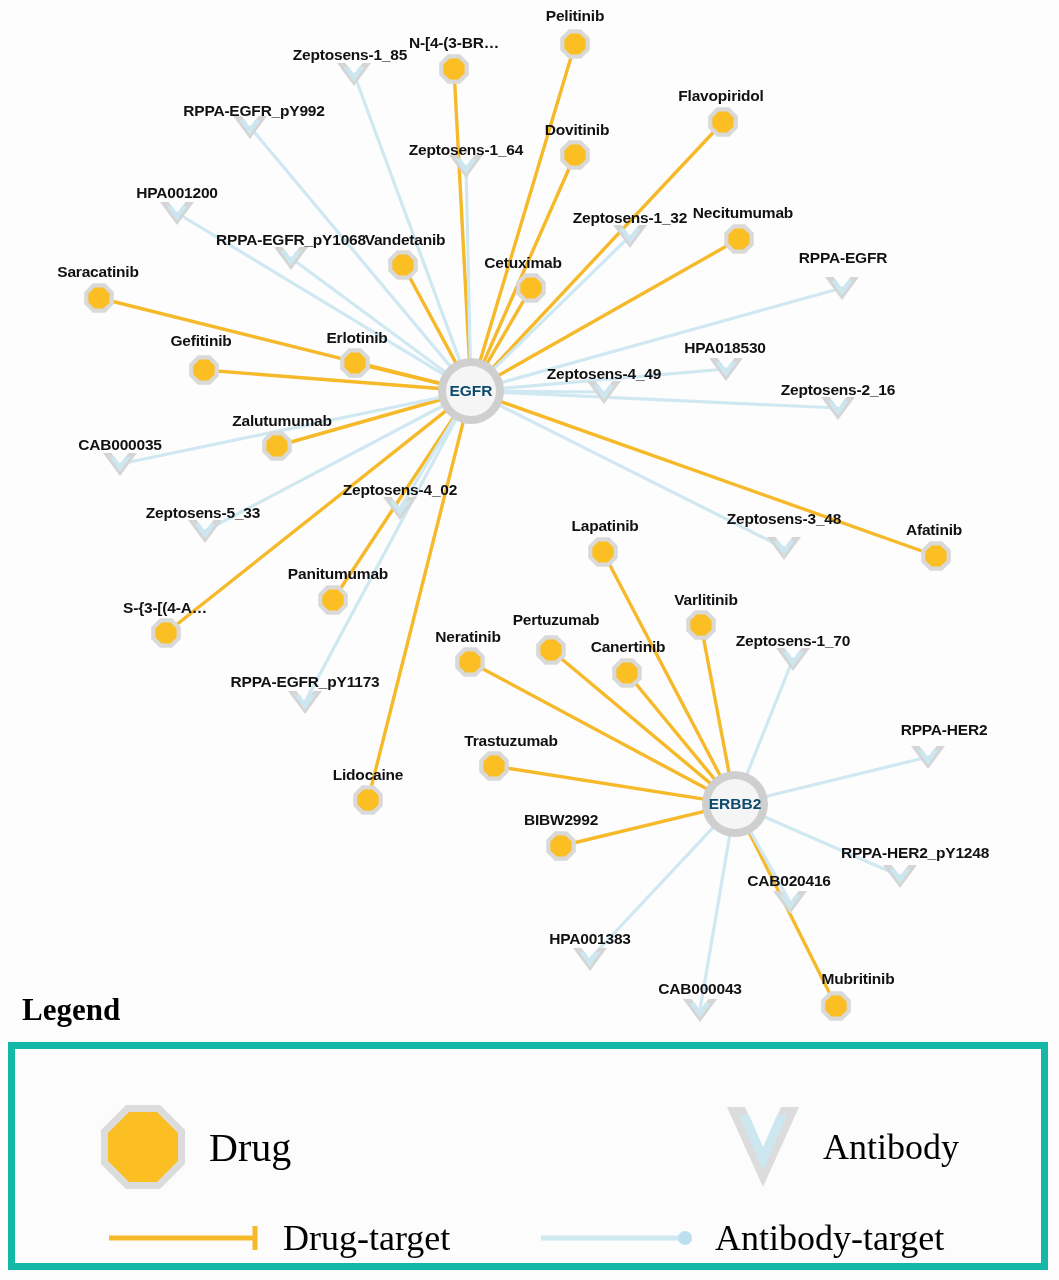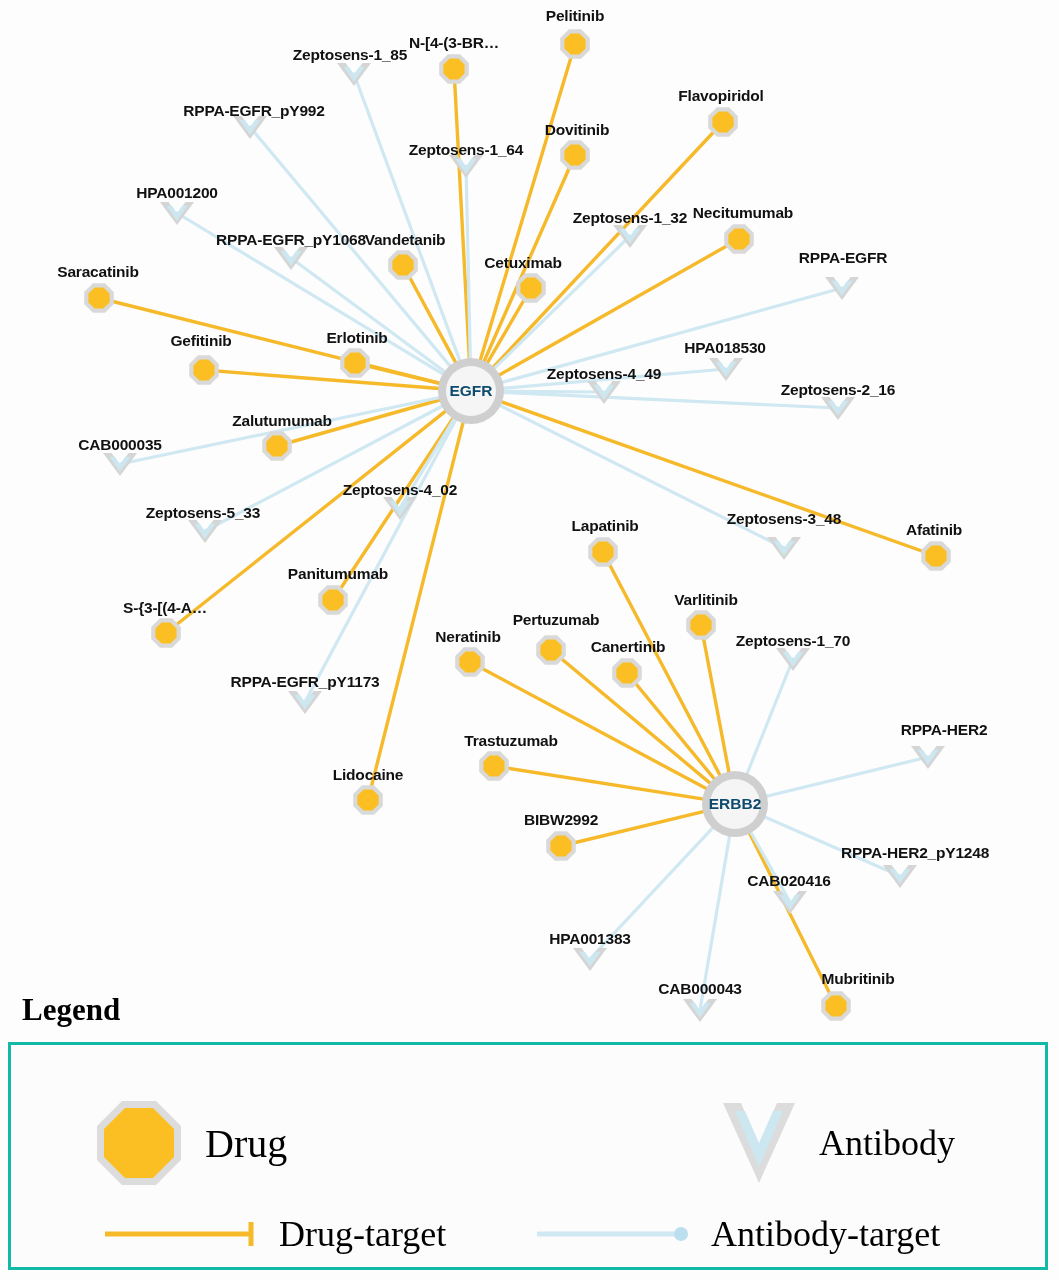--- a/index.html
+++ b/index.html
@@ -54,21 +54,21 @@
     font-family: "Liberation Serif", serif;
     font-weight: bold;
     color: #000;
   }
   #legend-box {
     position: absolute;
     left: 8px;
     top: 1042px;
     width: 1040px;
     height: 228px;
-    border: 3px solid #14b8a6;
+    border: 7px solid #14b8a6;
     background: #fcfcfc;
     box-sizing: border-box;
   }
   .legend-item {
     position: absolute;
     display: flex;
     align-items: center;
   }
   .legend-text {
     font-family: "Liberation Serif", serif;

